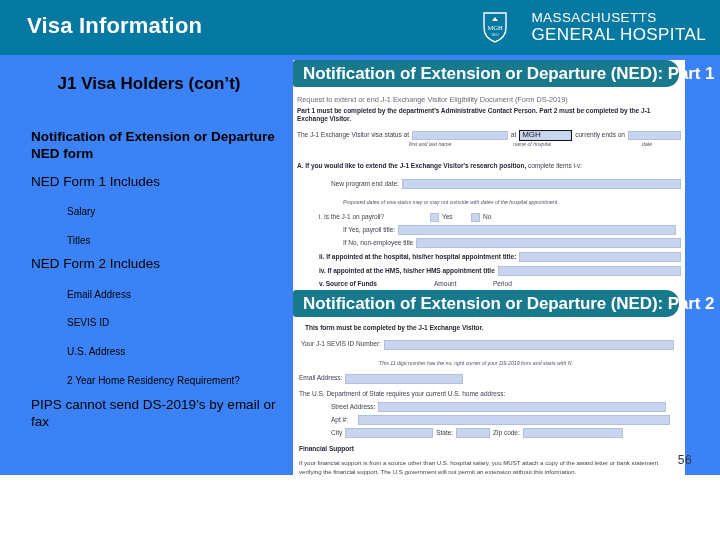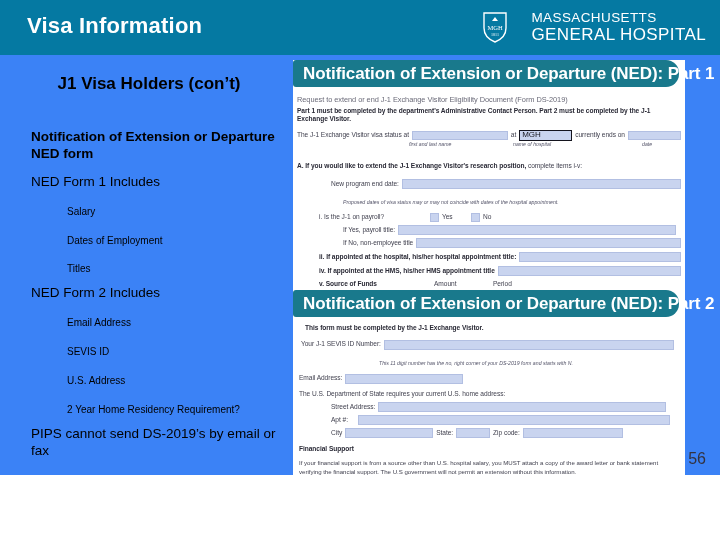--- a/index.html
+++ b/index.html
@@ -194,23 +194,24 @@
     color: #3f3f4d;
     line-height: 1.5;
     letter-spacing: -0.02px;
   }
   .indent-1 { padding-left: 22px; }
   .indent-2 { padding-left: 34px; }
   .indent-3 { padding-left: 46px; }
 
   .page-num {
     position: absolute;
-    right: 14px; bottom: 7px;
-    font-size: 16px;
+    right: 28px; bottom: 7px;
+    font-size: 12px;
     color: #333340;
+    font-family: Liberation Mono, monospace;
   }
   .clip-bottom {
     position: absolute;
     left: 292px; top: 508px;
     width: 400px; height: 18px;
     background: #ffffff;
   }
 </style>
 </head>
 <body>
@@ -235,21 +236,20 @@
     </div>
   </div>
 
   <div class="left-col">
     <div class="subtitle">J1 Visa Holders (con’t)</div>
 
     <div class="body-list">
       <p class="lvl1 bold">Notification of Extension or Departure NED form</p>
       <p class="lvl1">NED Form 1 Includes</p>
       <p class="lvl2">Salary</p>
-      <p class="lvl2">Dates of Employment</p>
       <p class="lvl2">Titles</p>
       <p class="lvl1 gap-top">NED Form 2 Includes</p>
       <p class="lvl2">Email Address</p>
       <p class="lvl2">SEVIS ID</p>
       <p class="lvl2">U.S. Address</p>
       <p class="lvl2">2 Year Home Residency Requirement?</p>
       <p class="lvl1 gap-top">PIPS cannot send DS-2019’s by email or fax</p>
     </div>
   </div>
 

